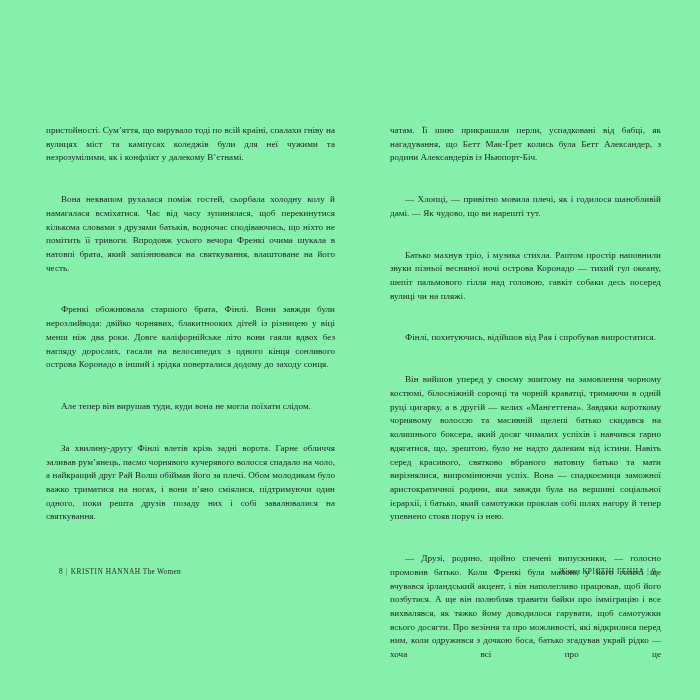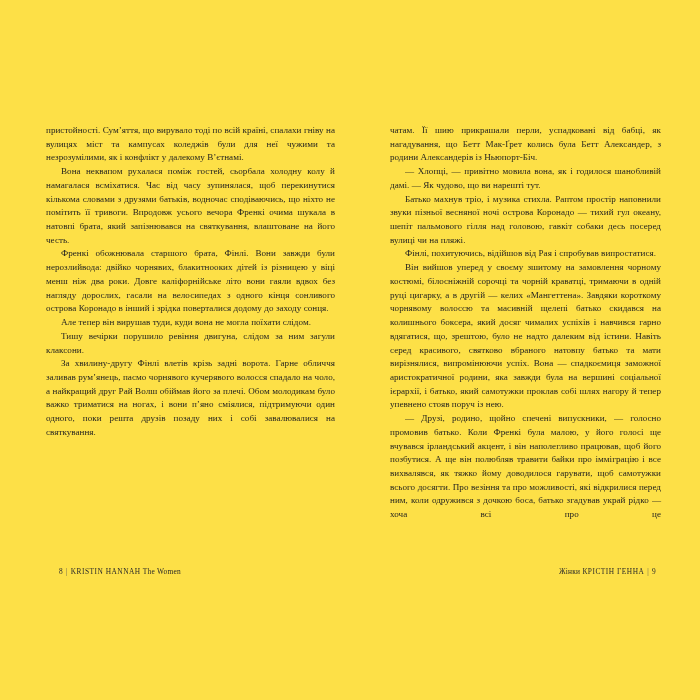--- a/index.html
+++ b/index.html
@@ -11,21 +11,21 @@
     width: 700px;
     height: 700px;
     overflow: hidden;
     font-family: "Liberation Serif", "DejaVu Serif", serif;
     color: #1c1c1c;
   }
   .spread {
     position: relative;
     width: 700px;
     height: 700px;
-    background: #fde047;
+    background: #86efac;
   }
   .page {
     position: absolute;
     top: 0;
     height: 700px;
   }
   .page-left  { left: 0;   width: 350px; }
   .page-right { left: 350px; width: 350px; }
 
   .textblock {
@@ -39,21 +39,21 @@
     margin: 0;
     font-size: 9.1px;
     line-height: 13.72px;
     text-align: justify;
     text-justify: inter-word;
     letter-spacing: 0.02px;
     word-spacing: 0.1px;
     color: #1f1f1f;
     -webkit-font-smoothing: antialiased;
   }
-  .para.indent { text-indent: 15px; }
+  .para.indent { text-indent: 15px; margin-top: 28px; }
   .para.cont  { text-indent: 0; }
   
   .para.hyphen-end:after {
     content: "";
     display: inline-block;
     width: 100%;
   }
 
   .footer {
     position: absolute;
@@ -75,34 +75,33 @@
 <body>
 
 <div class="spread">
 
   <div class="page page-left">
     <div class="textblock">
       <p class="para cont">пристойності. Сум’яття, що вирувало тоді по всій країні, спалахи гніву на вулицях міст та кампусах коледжів були для неї чужими та незрозумілими, як і конфлікт у далекому В’єтнамі.</p>
       <p class="para indent">Вона неквапом рухалася поміж гостей, сьорбала холодну колу й намагалася всміхатися. Час від часу зупинялася, щоб перекинутися кількома словами з друзями батьків, водночас сподіваючись, що ніхто не помітить її тривоги. Впродовж усього вечора Френкі очима шукала в натовпі брата, який запізнювався на святкування, влаштоване на його честь.</p>
       <p class="para indent">Френкі обожнювала старшого брата, Фінлі. Вони завжди були нерозлийвода: двійко чорнявих, блакитнооких дітей із різницею у віці менш ніж два роки. Довге каліфорнійське літо вони гаяли вдвох без нагляду дорослих, гасали на велосипедах з одного кінця сонливого острова Коронадо в інший і зрідка поверталися додому до заходу сонця.</p>
       <p class="para indent">Але тепер він вирушав туди, куди вона не могла поїхати слідом.</p>
-      <p class="para indent">Тишу вечірки порушило ревіння двигуна, слідом за ним загули клаксони.</p>
       <p class="para indent">За хвилину-другу Фінлі влетів крізь задні ворота. Гарне обличчя заливав рум’янець, пасмо чорнявого кучерявого волосся спадало на чоло, а найкращий друг Рай Волш обіймав його за плечі. Обом молодикам було важко триматися на ногах, і вони п’яно сміялися, підтримуючи один одного, поки решта друзів позаду них і собі завалювалися на святкування.</p>
     </div>
 
     <div class="footer footer-left">
       <span class="folio">8</span><span class="sep">|</span><span class="author">KRISTIN HANNAH</span>
       <span class="title">The Women</span>
     </div>
   </div>
 
   <div class="page page-right">
     <div class="textblock">
       <p class="para cont">чатам. Її шию прикрашали перли, успадковані від бабці, як нагадування, що Бетт Мак-Ґрет колись була Бетт Александер, з родини Александерів із Ньюпорт-Біч.</p>
-      <p class="para indent">— Хлопці, — привітно мовила вона, як і годилося шаноб­ливій дамі. — Як чудово, що ви нарешті тут.</p>
+      <p class="para indent">— Хлопці, — привітно мовила плечі, як і годилося шаноб­ливій дамі. — Як чудово, що ви нарешті тут.</p>
       <p class="para indent">Батько махнув тріо, і музика стихла. Раптом простір наповнили звуки пізньої весняної ночі острова Коронадо — тихий гул океану, шепіт пальмового гілля над головою, гавкіт собаки десь посеред вулиці чи на пляжі.</p>
       <p class="para indent">Фінлі, похитуючись, відійшов від Рая і спробував випростатися.</p>
       <p class="para indent">Він вийшов уперед у своєму зшитому на замовлення чорному костюмі, білосніжній сорочці та чорній краватці, тримаючи в одній руці цигарку, а в другій — келих «Мангеттена». Завдяки короткому чорнявому волоссю та масивній щелепі батько скидався на колишнього боксера, який досяг чималих успіхів і навчився гарно вдягатися, що, зрештою, було не надто далеким від істини. Навіть серед красивого, святково вбраного натовпу батько та мати вирізнялися, випромінюючи успіх. Вона — спадкоємиця заможної аристократичної родини, яка завжди була на вершині соціальної ієрархії, і батько, який самотужки проклав собі шлях нагору й тепер упевнено стояв поруч із нею.</p>
       <p class="para indent hyphen-end">— Друзі, родино, щойно спечені випускники, — голосно промовив батько. Коли Френкі була малою, у його голосі ще вчувався ірландський акцент, і він наполегливо працював, щоб його позбутися. А ще він полюбляв травити байки про імміграцію і все вихвалявся, як тяжко йому доводилося гарувати, щоб самотужки всього досягти. Про везіння та про можливості, які відкрилися перед ним, коли одружився з дочкою боса, батько згадував украй рідко — хоча всі про це</p>
     </div>
 
     <div class="footer footer-right">
       <span class="title">Жінки</span>
       <span class="author">КРІСТІН ГЕННА</span><span class="sep">|</span><span class="folio">9</span>
     </div>

